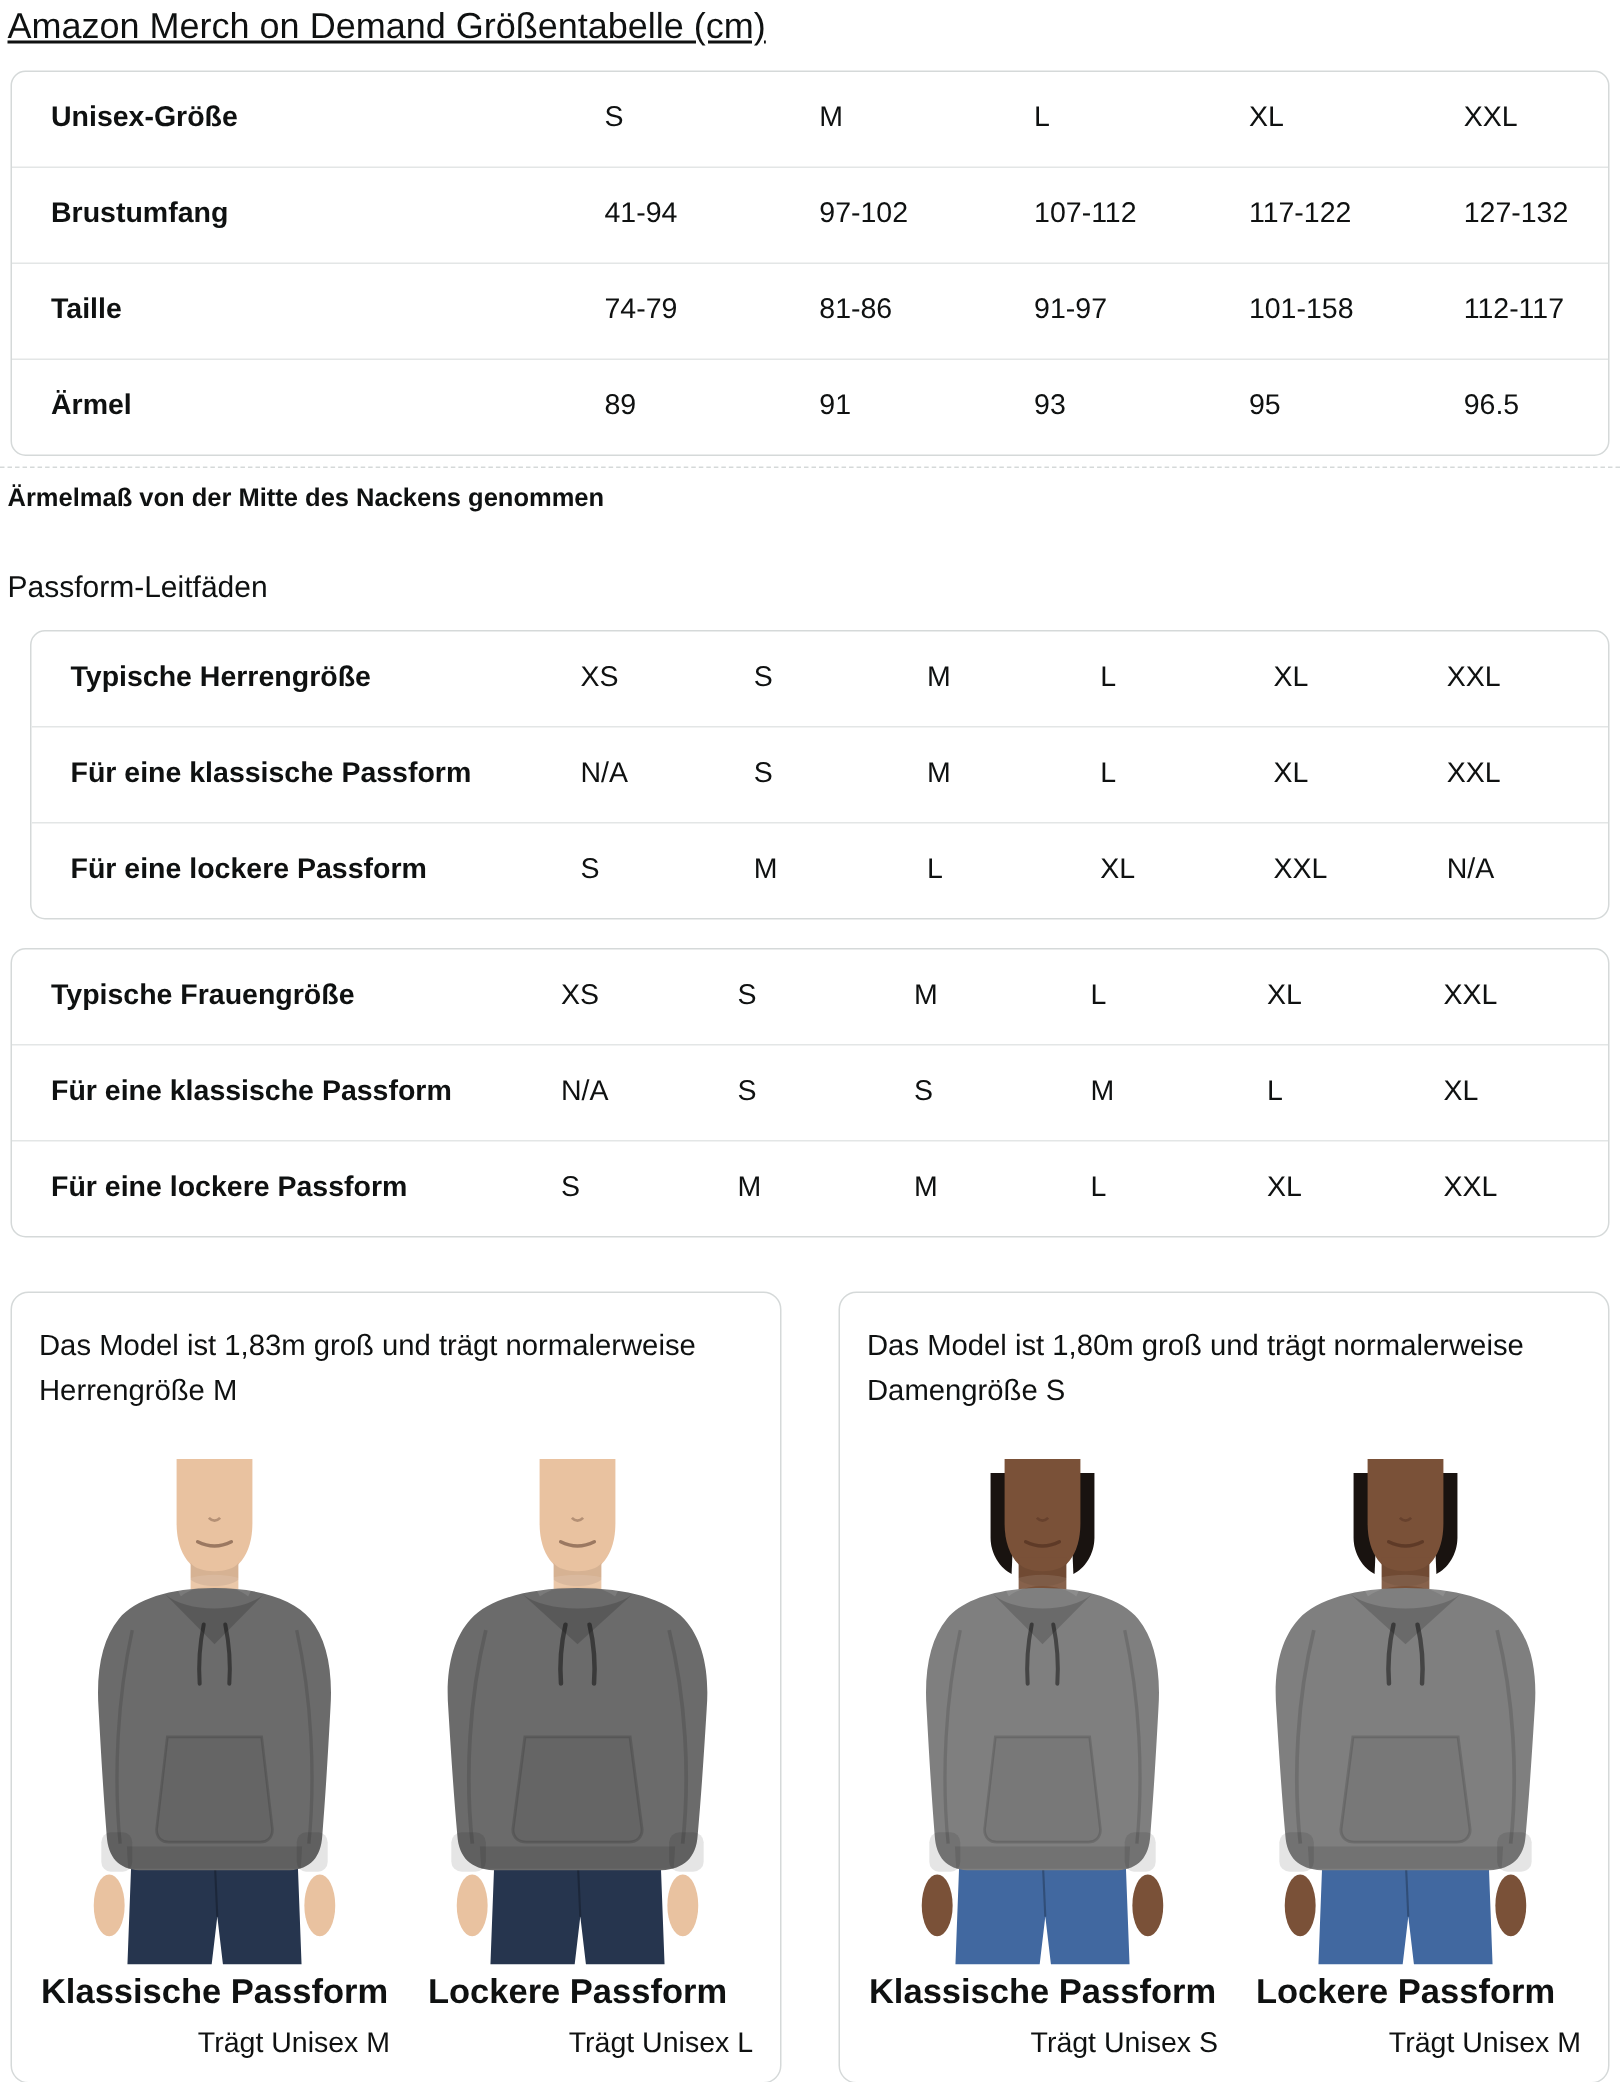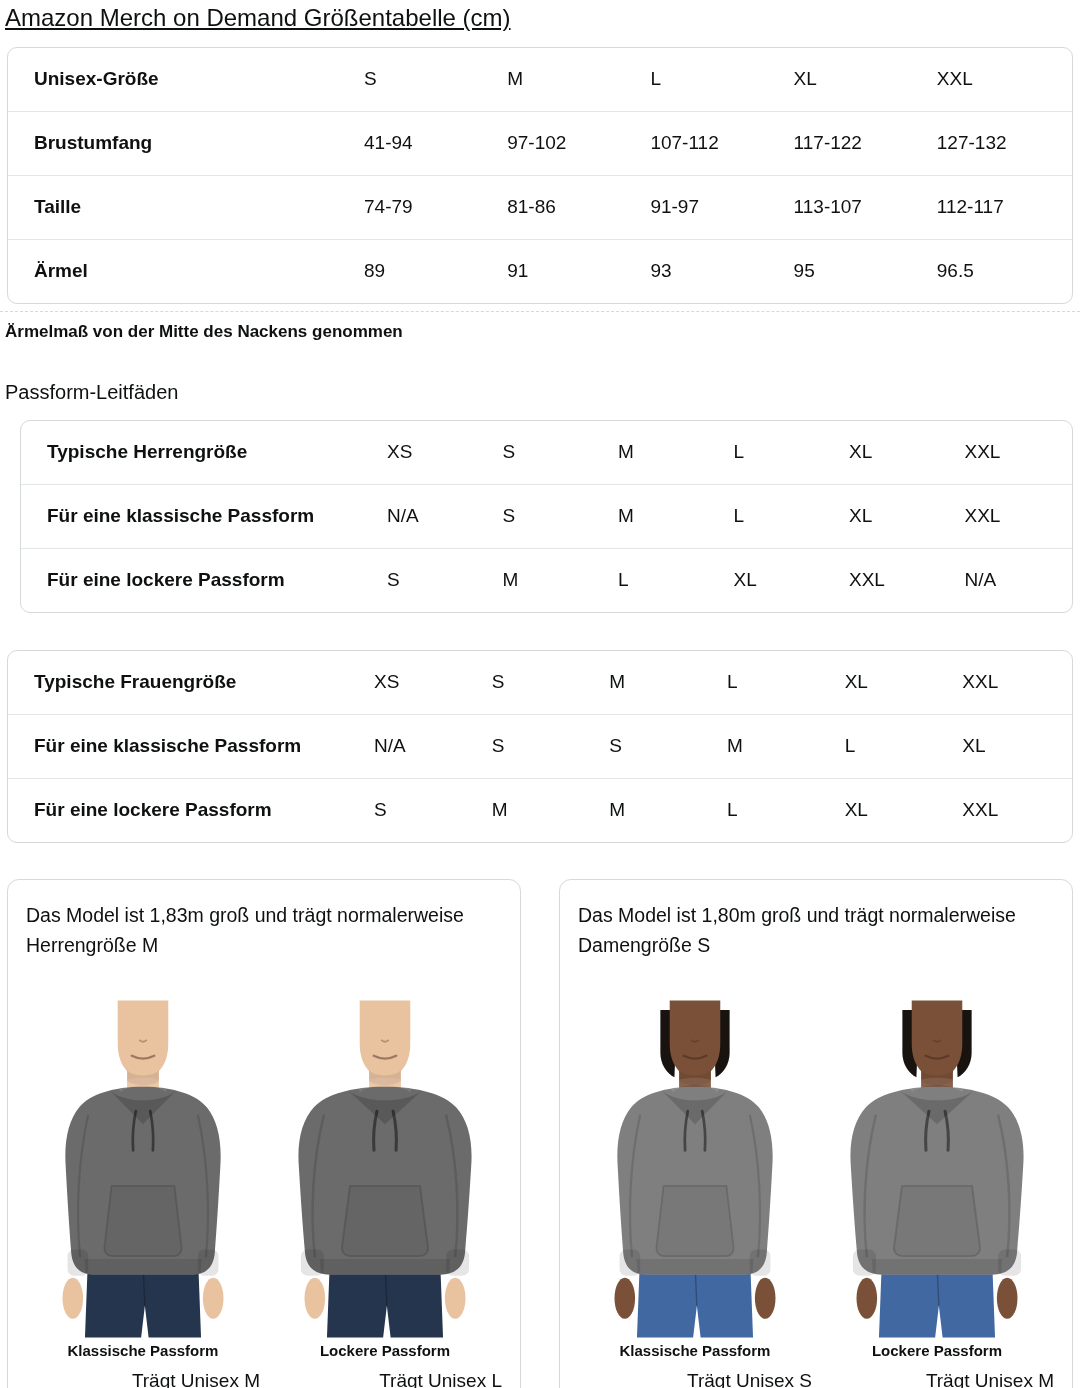--- a/index.html
+++ b/index.html
@@ -14,47 +14,47 @@
   }
   
   .chart-table{
     margin:14px 7px 0 7px;border:1px solid #D5D9D9;border-radius:10px;
     overflow:hidden;background:#fff;
   }
   .trow{
     display:grid;align-items:center;height:63px;border-top:1px solid #E3E6E6;
   }
   .trow:first-child{border-top:none;}
-  .size-grid{grid-template-columns:348px repeat(5,1fr);}
+  .size-grid{grid-template-columns:348px repeat(5,1fr);gap:39px;}
   .fit-grid{grid-template-columns:358px repeat(6,1fr);}
   .cell{font-size:19px;white-space:nowrap;overflow:hidden;}
   .cell.label{font-weight:700;padding-left:26px;}
   .cell.value{padding-left:8px;font-weight:400;}
   
   .dashed-sep{border-top:1px dashed #D5D9D9;margin:7px 0 0 0;height:0;}
   .sleeve-note{margin:10px 6px 0 5px;font-size:17px;font-weight:700;}
   .fit-heading{margin:39px 6px 0 5px;font-size:20px;font-weight:400;}
   .fit-table-men{margin-top:16px;margin-left:20px;}
-  .fit-table-women{margin-top:37px;}
+  .fit-table-women{margin-top:19px;}
   
   .cards{
     margin:36px 7px 0 7px;display:grid;grid-template-columns:1fr 1fr;gap:38px;
   }
   .model-card{
     border:1px solid #D5D9D9;border-radius:12px;height:528px;
     box-sizing:border-box;padding:20px 18px 14px 18px;
     display:flex;flex-direction:column;background:#fff;
   }
   .model-desc{font-size:19.5px;line-height:1.55;font-weight:400;}
   .figures{flex:1;display:grid;grid-template-columns:1fr 1fr;gap:8px;margin-top:10px;min-height:0;}
   .figure-box{overflow:hidden;display:flex;align-items:flex-end;justify-content:center;}
   .figure-svg{width:100%;height:100%;display:block;}
   .captions{display:grid;grid-template-columns:1fr 1fr;gap:8px;margin-top:4px;}
   .caption{ text-align:center;}
-  .caption-fit{font-size:15px;font-weight:700;}
+  .caption-fit{font-size:23px;font-weight:700;}
   .caption-size{font-size:19px;font-weight:400;margin-top:11px;text-align:right;}
   
   .man{--skin:#E9C2A0;--hoodie:#6B6B6B;--jeans:#26354E;--hair:transparent;}
   .woman{--skin:#7A5138;--hoodie:#7F7F7F;--jeans:#4168A0;--hair:#191310;}
   .classic{--torso-scale:0.96;}
   .loose{--torso-scale:1.07;}
   .defs-holder{position:absolute;width:0;height:0;overflow:hidden;}
 </style>
 </head>
 <body>
@@ -109,21 +109,21 @@
       <div class="cell value">97-102</div>
       <div class="cell value">107-112</div>
       <div class="cell value">117-122</div>
       <div class="cell value">127-132</div>
     </div>
     <div class="trow size-grid">
       <div class="cell label">Taille</div>
       <div class="cell value">74-79</div>
       <div class="cell value">81-86</div>
       <div class="cell value">91-97</div>
-      <div class="cell value">113-107</div>
+      <div class="cell value">101-158</div>
       <div class="cell value">112-117</div>
     </div>
     <div class="trow size-grid">
       <div class="cell label">Ärmel</div>
       <div class="cell value">89</div>
       <div class="cell value">91</div>
       <div class="cell value">93</div>
       <div class="cell value">95</div>
       <div class="cell value">96.5</div>
     </div>

